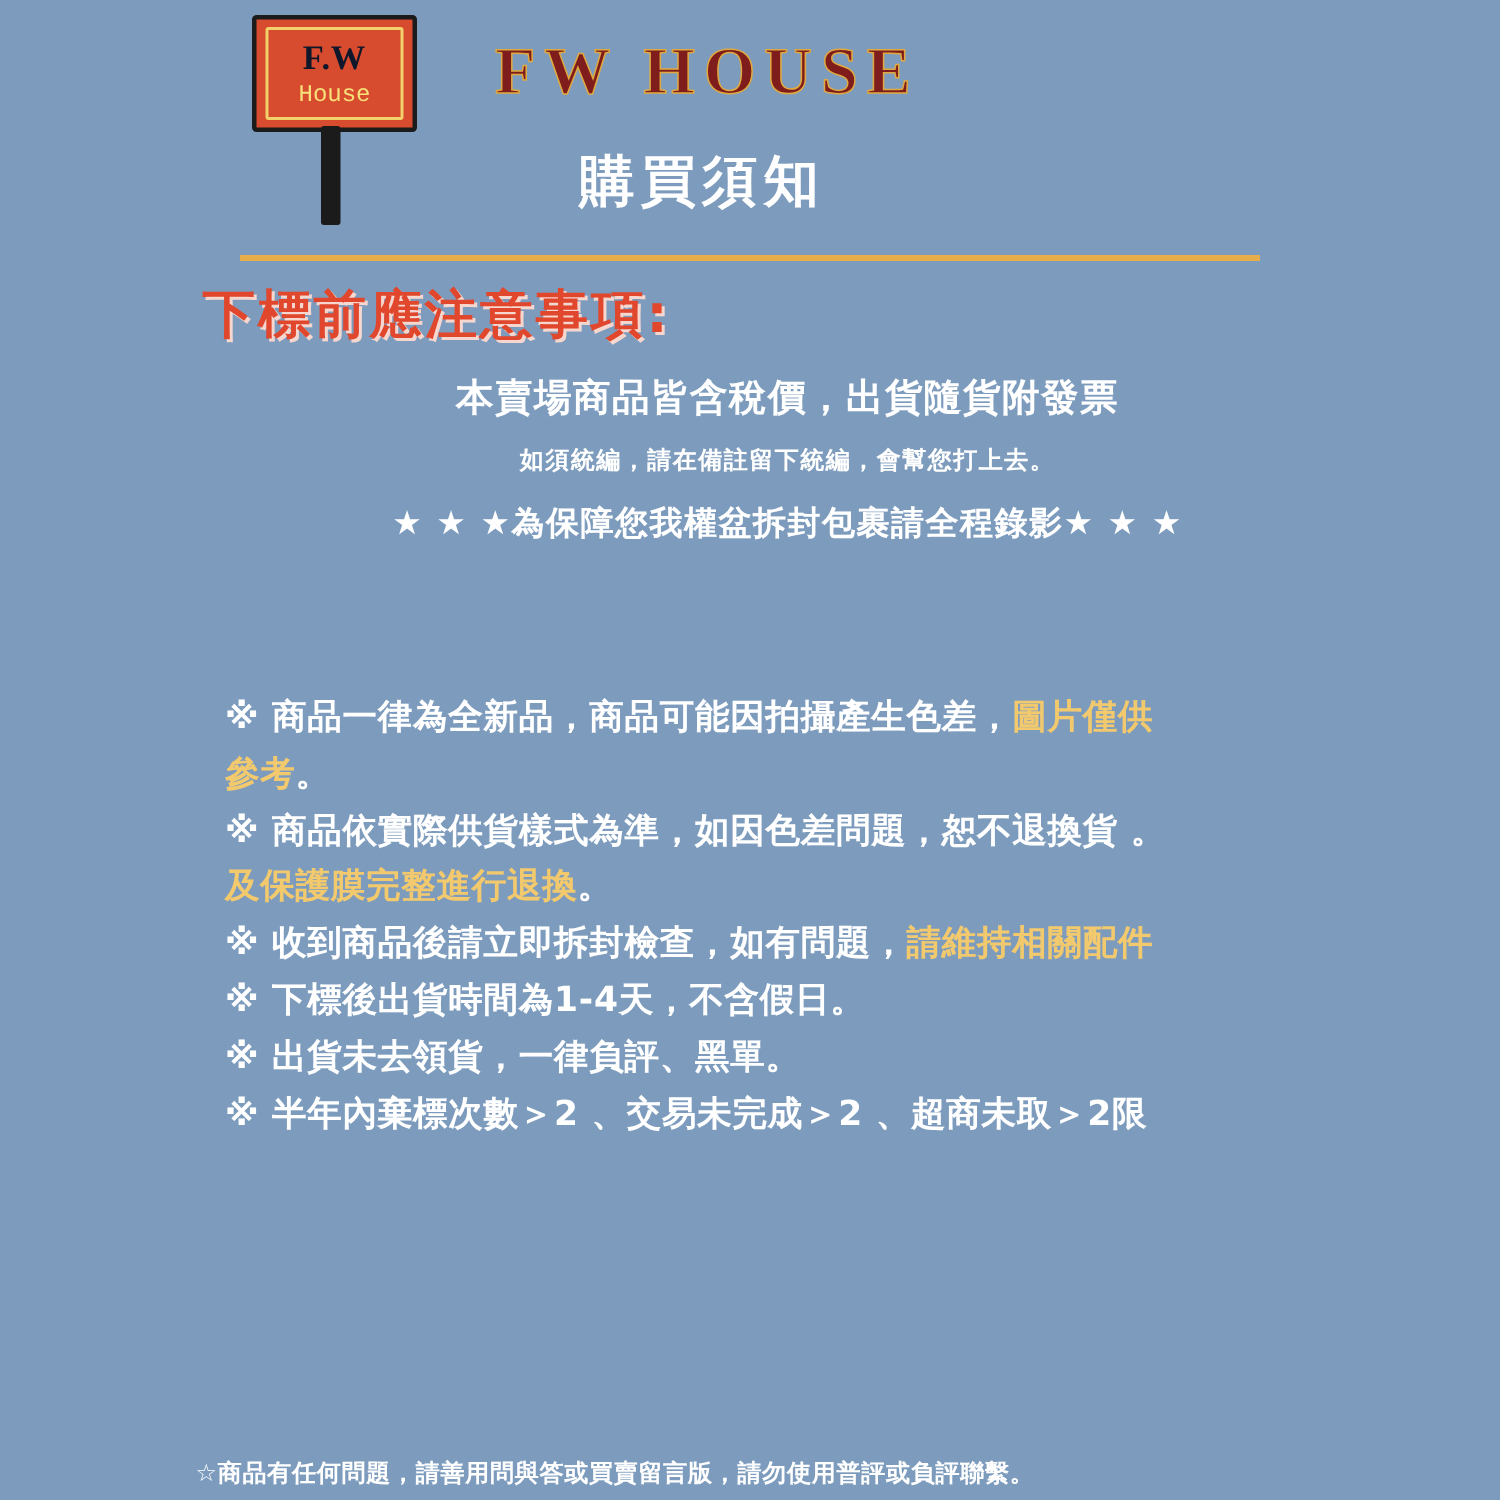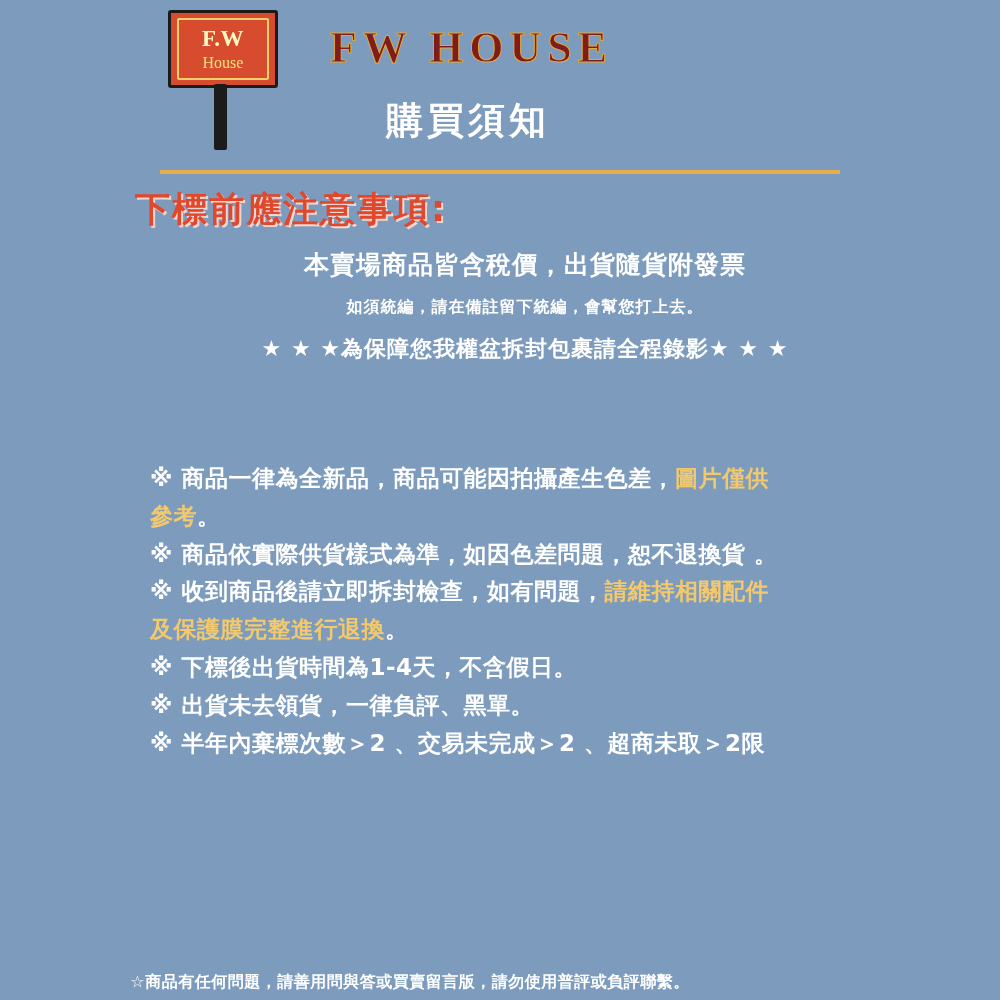--- a/index.html
+++ b/index.html
@@ -47,30 +47,30 @@
     bottom: 5px;
     border: 2px solid #f2d16b;
     border-radius: 2px;
     box-sizing: border-box;
     display: flex;
     flex-direction: column;
     align-items: center;
     justify-content: center;
   }
   #logo .fw {
-    color: #fef9c3;
+    color: #0f172a;
     font-family: "Liberation Serif", serif;
     font-weight: bold;
     font-size: 23px;
     line-height: 1;
     letter-spacing: 0.5px;
   }
   #logo .house {
     color: #f7e07a;
-    font-family: Liberation Serif, serif;
+    font-family: Liberation Mono, monospace;
     font-size: 16px;
     line-height: 1;
     margin-top: 5px;
   }
   #logo .post {
     position: absolute;
     left: 46px;
     top: 74px;
     width: 13px;
     height: 66px;
@@ -214,21 +214,21 @@
   <div class="intro">
     <div class="l1">本賣場商品皆含稅價，出貨隨貨附發票</div>
     <div class="l2">如須統編，請在備註留下統編，會幫您打上去。</div>
     <div class="l3">★ ★ ★為保障您我權盆拆封包裹請全程錄影★ ★ ★</div>
   </div>
 
   <div class="notes" id="notes-list">
       <div class="row"><span>※</span><span> 商品一律為全新品，商品可能因拍攝產生色差，</span><span class="hl">圖片僅供</span></div>
       <div class="row"><span class="hl">參考</span><span>。</span></div>
       <div class="row"><span>※</span><span> 商品依實際供貨樣式為準，如因色差問題，恕不退換貨 。</span></div>
+      <div class="row"><span class="hl">及保護膜完整進行退換</span><span>。</span></div>
       <div class="row"><span>※</span><span> 收到商品後請立即拆封檢查，如有問題，</span><span class="hl">請維持相關配件</span></div>
-      <div class="row"><span class="hl">及保護膜完整進行退換</span><span>。</span></div>
       <div class="row"><span>※</span><span> 下標後出貨時間為1-4天，不含假日。</span></div>
       <div class="row"><span>※</span><span> 出貨未去領貨，一律負評、黑單。</span></div>
       <div class="row"><span>※</span><span> 半年內棄標次數＞2 、交易未完成＞2  、超商未取＞2限</span></div>
     </div>
 
   <div class="footer">☆商品有任何問題，請善用問與答或買賣留言版，請勿使用普評或負評聯繫。</div>
 </div>
 
 </body></html>

